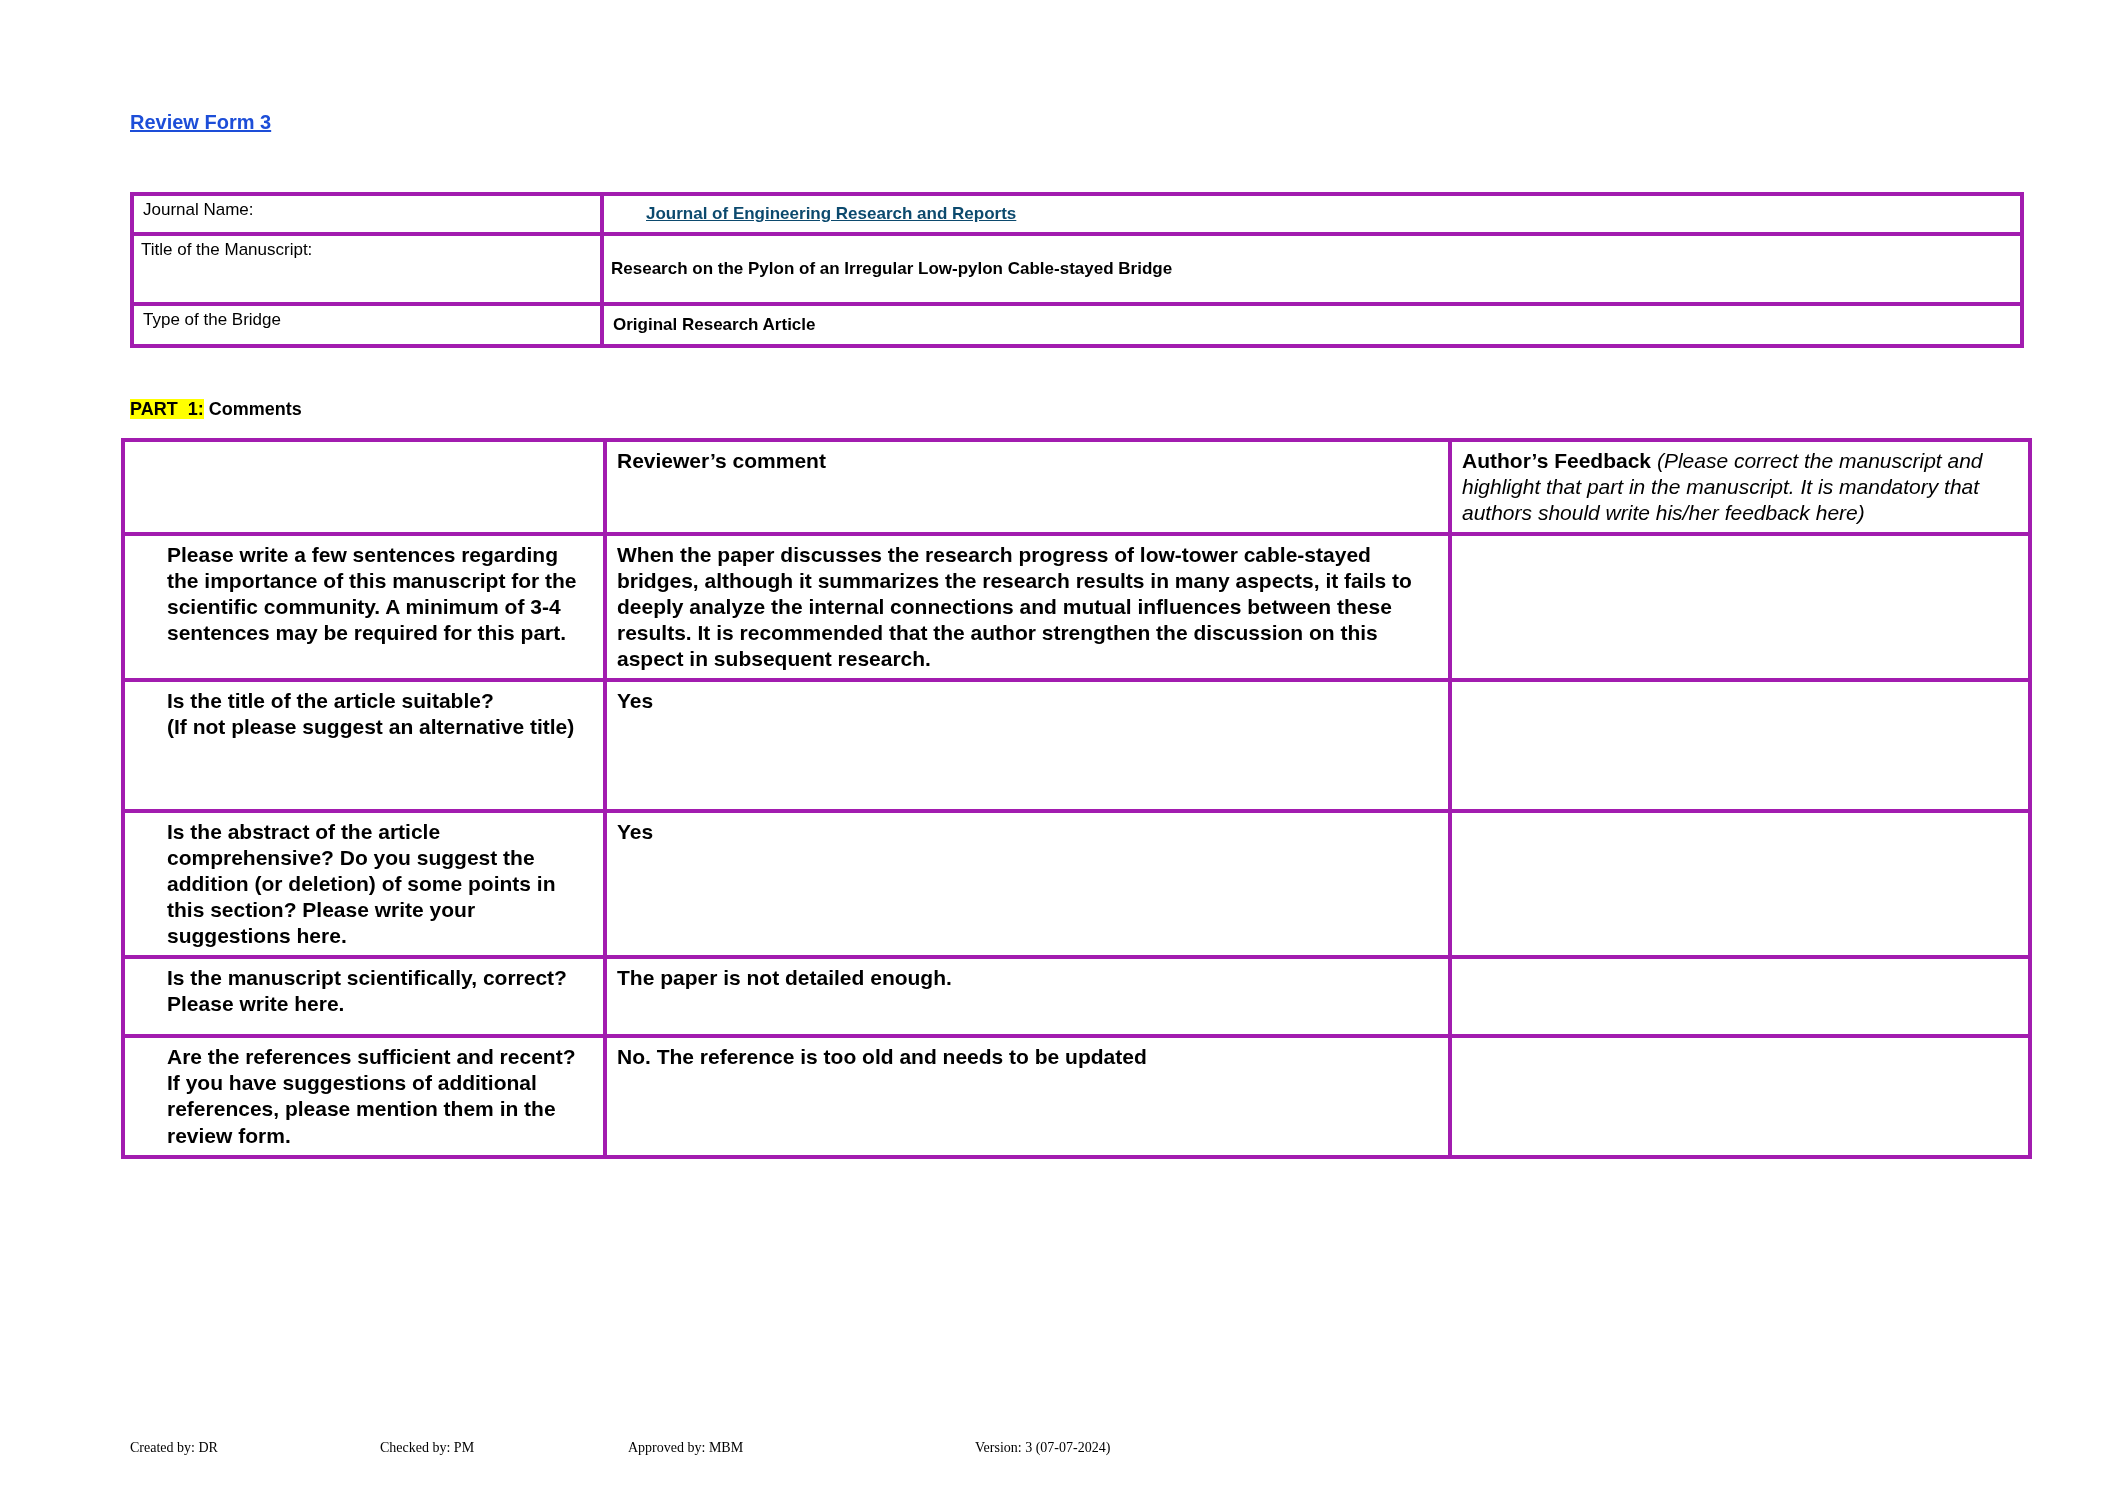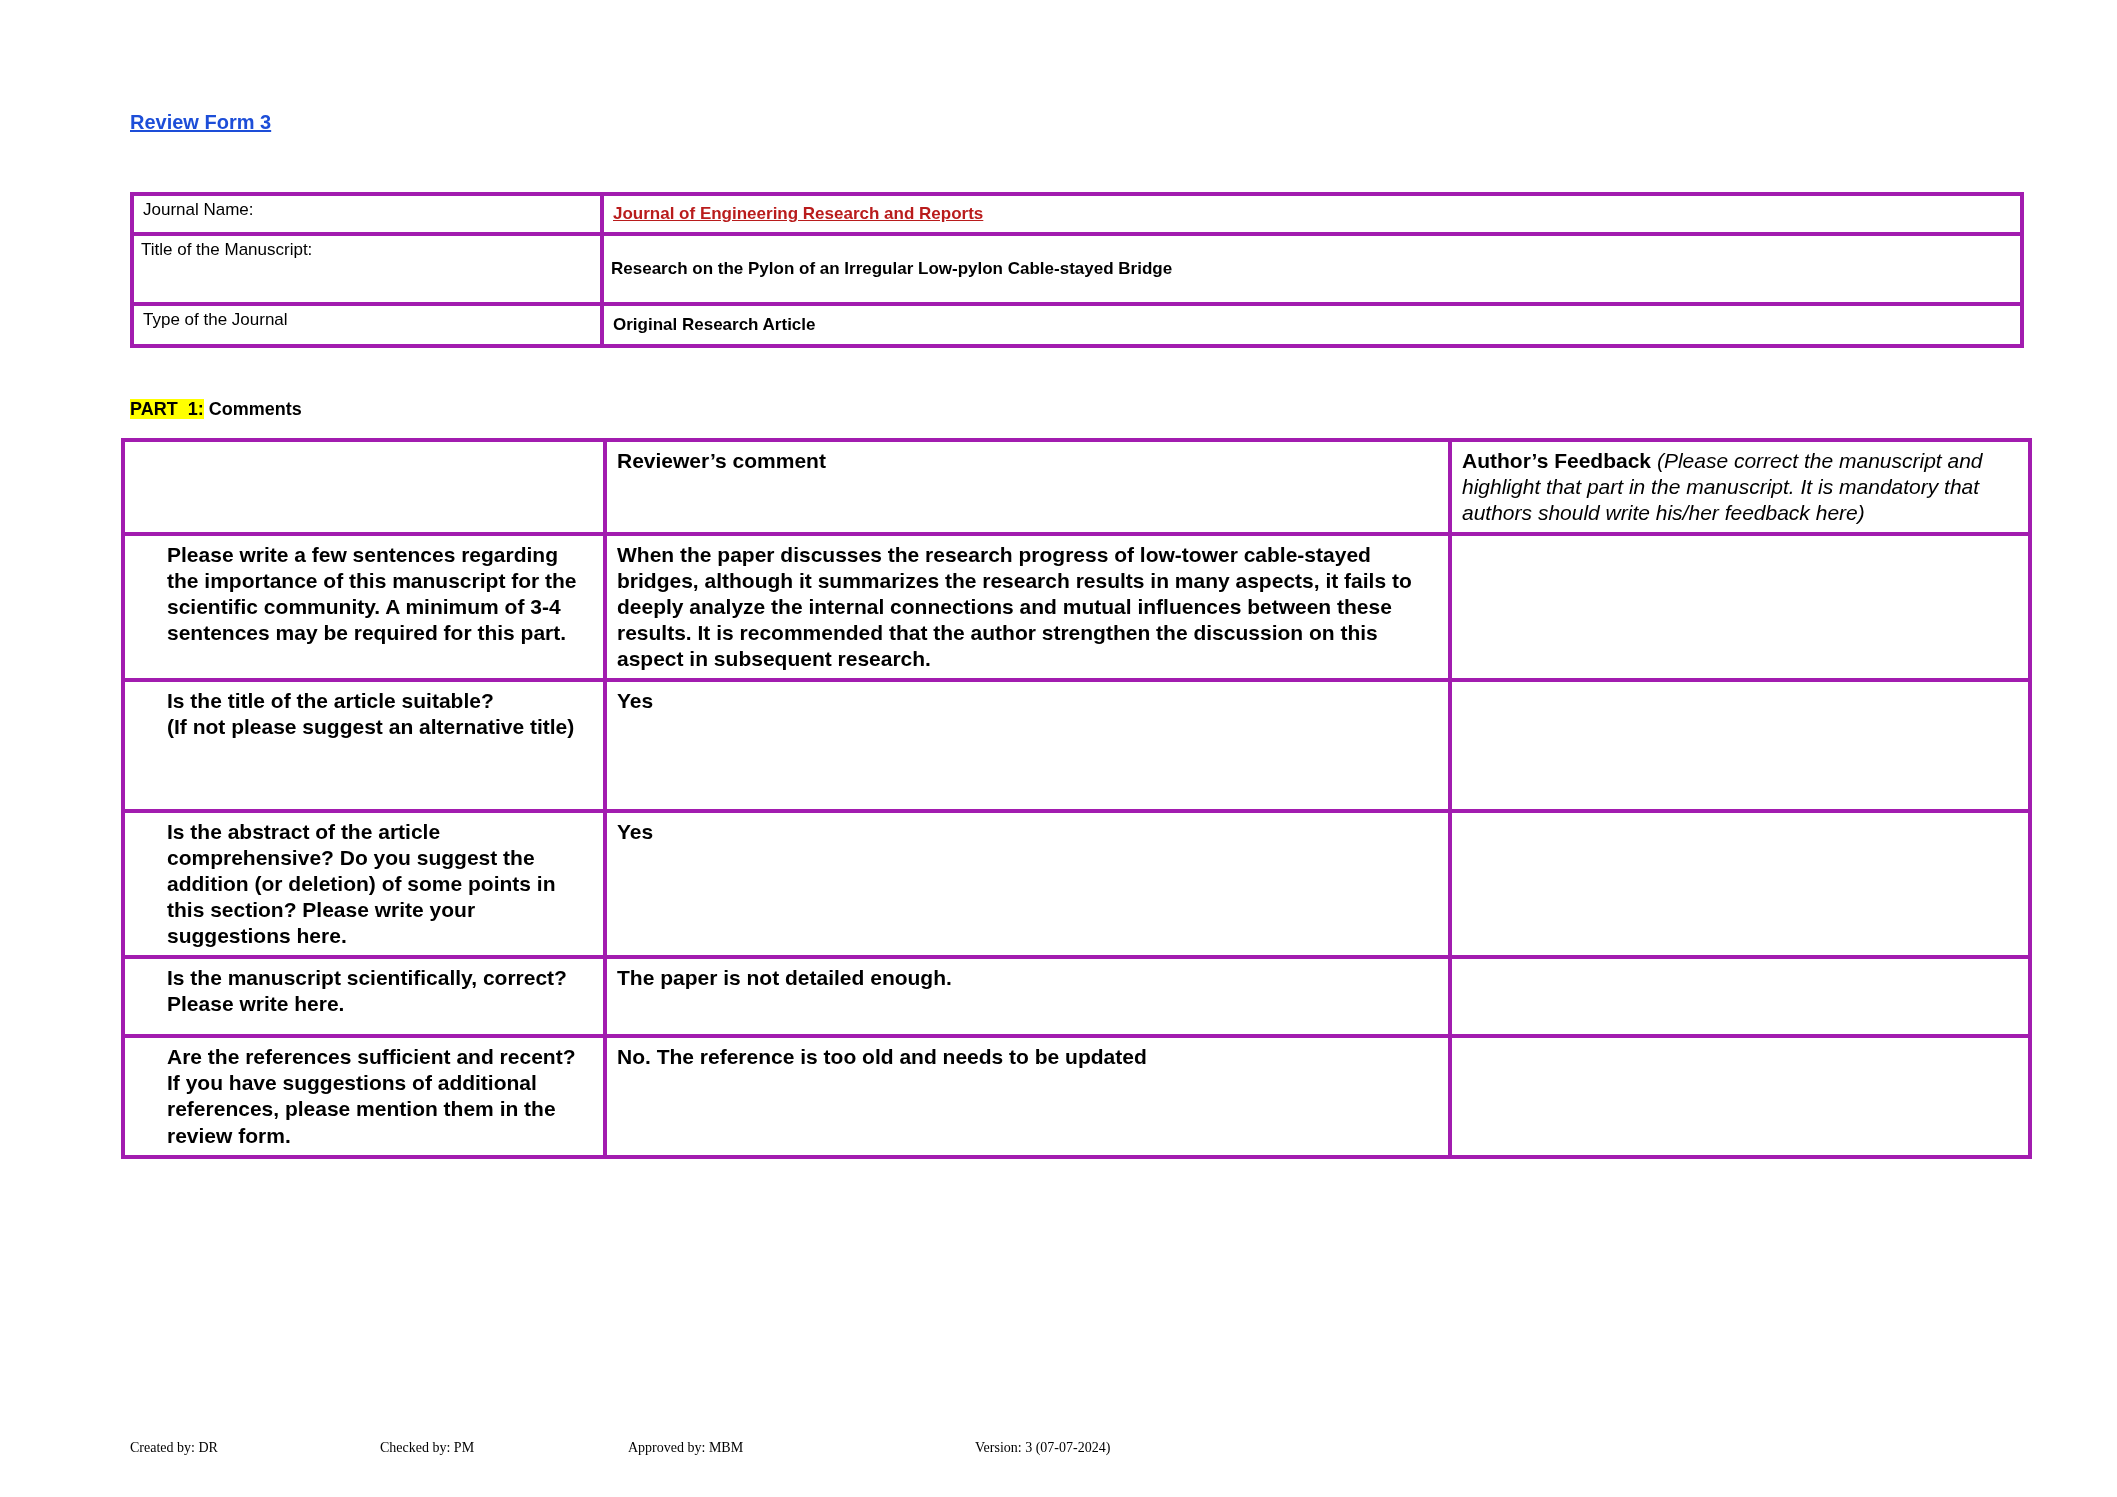--- a/index.html
+++ b/index.html
@@ -31,21 +31,21 @@
     top: 192px;
     width: 1890px;
     font-size: 17px;
     line-height: 1.25;
   }
   .header-table td { padding: 3px 9px; vertical-align: top; }
   .header-table .value { font-weight: bold; vertical-align: middle; }
   .header-table .r1 td, .header-table .r2 td { height: 30px; }
   .header-table .r3 td { height: 60px; padding-left: 7px; }
   .header-table .r4 td { height: 32px; }
-  .journal-link { color: #b91c1c; font-weight: bold; text-decoration: underline; cursor: pointer; }
+  .journal-link { color: #0c4a6e; font-weight: bold; text-decoration: underline; cursor: pointer; margin-left: 33px; }
 
   
   .part1 {
     position: absolute;
     left: 130px;
     top: 399px;
     font-size: 18px;
     font-weight: bold;
   }
   .part1 .hl { background: #ffff00; white-space: pre; }
@@ -103,21 +103,21 @@
     <tbody>
         <tr class="r1">
       <td>Journal Name:</td>
       <td class="value"><span class="journal-link">Journal of Engineering Research and Reports</span></td>
     </tr>
     <tr class="r3">
       <td>Title of the Manuscript:</td>
       <td class="value">Research on the Pylon of an Irregular Low-pylon Cable-stayed Bridge</td>
     </tr>
     <tr class="r4">
-      <td>Type of the Journal</td>
+      <td>Type of the Bridge</td>
       <td class="value">Original Research Article</td>
     </tr>
   </tbody>
     </table>
 
   <div class="part1">
     <span class="hl">PART  1:</span>
     <span>Comments</span>
   </div>
 

